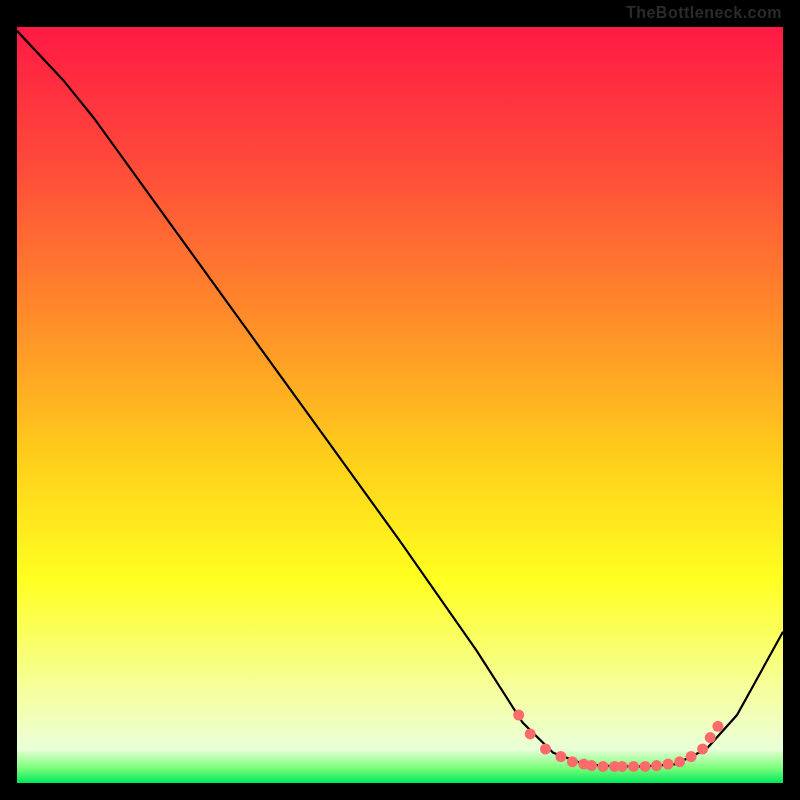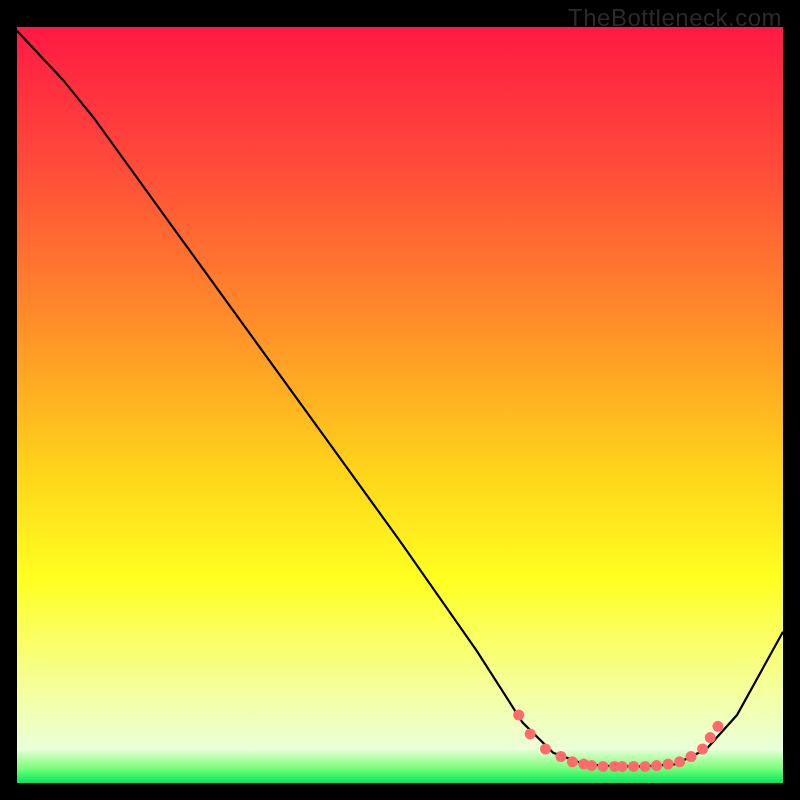--- a/index.html
+++ b/index.html
@@ -8,22 +8,22 @@
     height: 800px;
     background: #000;
     position: relative;
     font-family: Arial, Helvetica, sans-serif;
   }
   .watermark {
     position: absolute;
     top: 4px;
     right: 18px;
     color: #2b2b2b;
-    font-size: 24px;
-    font-weight: 400;
+    font-size: 16px;
+    font-weight: 700;
     letter-spacing: 0.5px;
   }
   .plot-area {
     position: absolute;
     left: 17px;
     top: 27px;
     width: 766px;
     height: 756px;
   }
   svg { display: block; }

